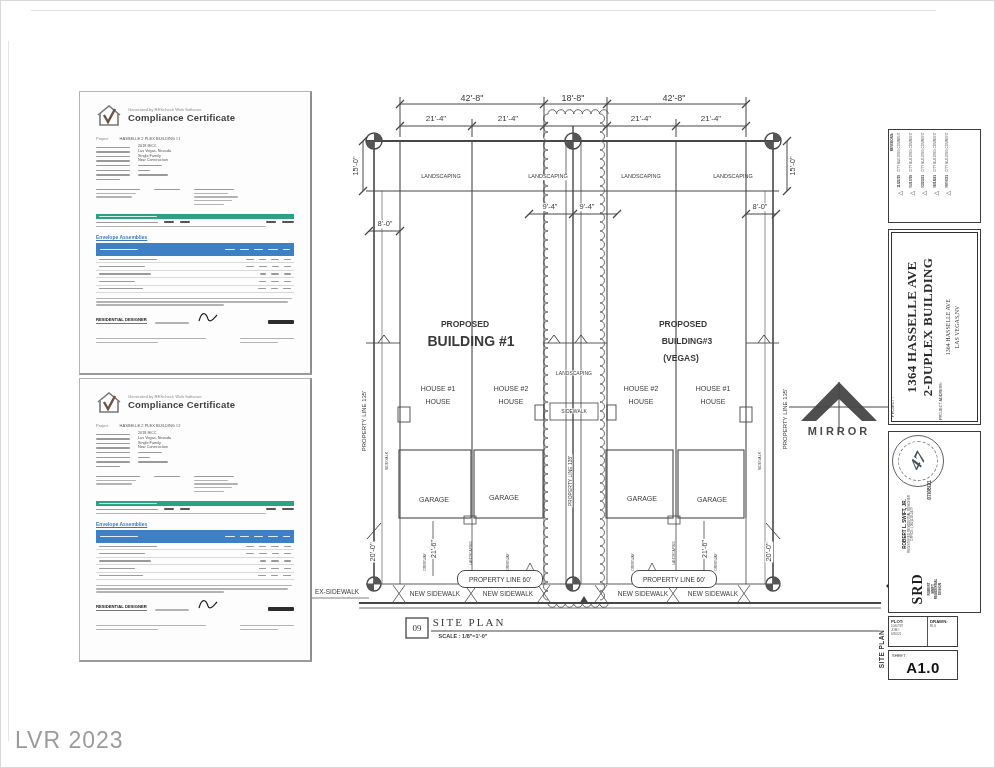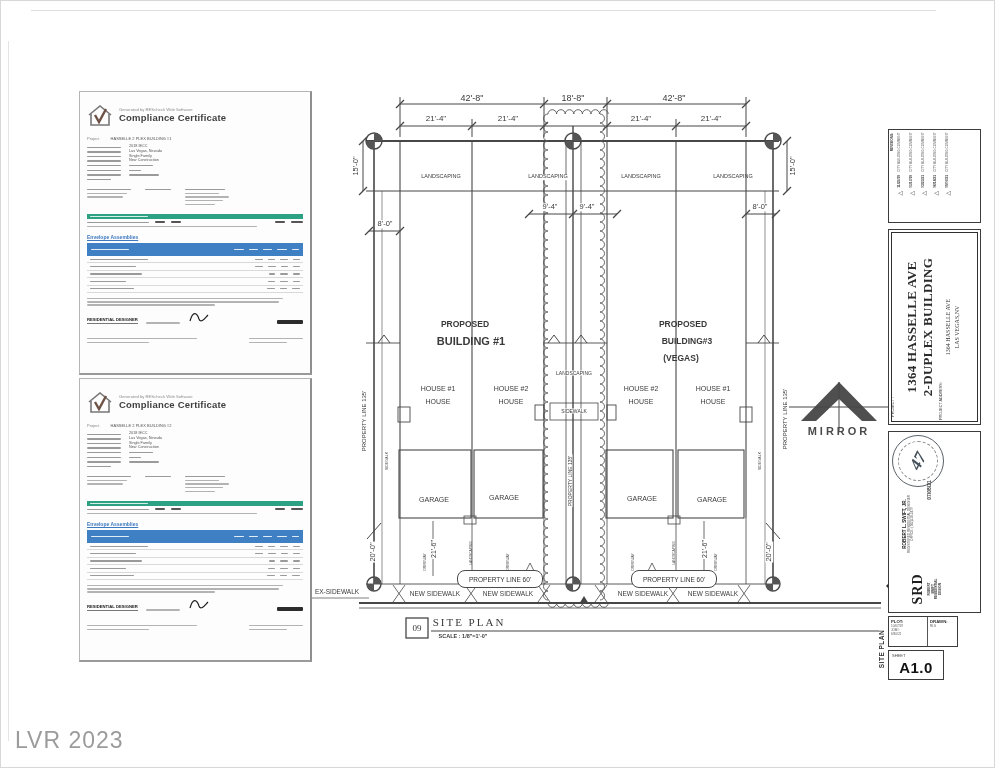--- a/index.html
+++ b/index.html
@@ -21,21 +21,21 @@
   svg.overlay{position:absolute;left:0;top:0;z-index:1;}
 
   
   .pl60{position:absolute;width:84px;height:16px;border:1px solid #4a4a4a;border-radius:8px;
         background:#fff;z-index:2;display:flex;align-items:center;justify-content:center;
         font-size:6.5px;color:#333;}
 
   
   .cert{position:absolute;left:78px;width:233px;height:284px;background:#fdfdfd;
         border:1px solid #b5b5b5;border-right:2px solid #8f8f8f;border-bottom:2px solid #9a9a9a;
-        box-sizing:border-box;padding:13px 7px;z-index:2;font-family:"Liberation Sans",sans-serif;}
+        box-sizing:border-box;padding:13px 16px;z-index:2;font-family:"Liberation Sans",sans-serif;}
   .cert-head{display:flex;gap:6px;align-items:flex-start;height:24px;}
   .cert-gen{font-size:4.2px;color:#8c8c8c;margin-top:2px;}
   .cert-title{font-size:9.5px;font-weight:bold;color:#3f3f3f;letter-spacing:.2px;}
   .cert-projrow{margin-top:7px;font-size:4px;}
   .cert-plabel{color:#888;margin-right:10px;}
   .cert-pname{color:#555;}
   .frow{display:flex;align-items:center;height:4.6px;}
   .b{background:#9a9a9a;height:1.4px;border-radius:1px;flex:0 0 auto;}
   .bl{background:#b3b3b3;}
   .bd{background:#555;height:2px;}
@@ -597,21 +597,21 @@
   <div class="pl" style="left:732px;top:176px;font-size:5.5px">LANDSCAPING</div>
   <div class="pl bgw" style="left:549px;top:206px;font-size:7.5px">9'-4"</div>
   <div class="pl bgw" style="left:586px;top:206px;font-size:7.5px">9'-4"</div>
   <div class="pl bgw" style="left:384px;top:223px;font-size:7.5px">8'-0"</div>
   <div class="pl bgw" style="left:759px;top:206px;font-size:7.5px">8'-0"</div>
   <div class="pv bgw" style="left:363px;top:420px;font-size:6px">PROPERTY LINE 135'</div>
   <div class="pv bgw" style="left:784px;top:418px;font-size:6px">PROPERTY LINE 135'</div>
   <div class="pv bgw" style="left:387px;top:460px;font-size:3.5px">SIDEWALK</div>
   <div class="pv bgw" style="left:760px;top:460px;font-size:3.5px">SIDEWALK</div>
   <div class="pl bold" style="left:464px;top:323px;font-size:8.5px">PROPOSED</div>
-  <div class="pl bold" style="left:470px;top:340px;font-size:11px">BUILDING #1</div>
+  <div class="pl bold" style="left:470px;top:340px;font-size:14px">BUILDING #1</div>
   <div class="pl bold" style="left:682px;top:323px;font-size:8.5px">PROPOSED</div>
   <div class="pl bold" style="left:686px;top:340px;font-size:8.5px">BUILDING#3</div>
   <div class="pl bold" style="left:680px;top:357px;font-size:8.5px">(VEGAS)</div>
   <div class="pl bgw" style="left:573px;top:372px;font-size:5px">LANDSCAPING</div>
   <div class="pl bgw" style="left:573px;top:410px;font-size:5px"><span>SIDEWALK</span></div>
   <div class="pv bgw" style="left:569px;top:480px;font-size:5px">PROPERTY LINE 135'</div>
   <div class="pl" style="left:437px;top:387px;font-size:7px">HOUSE #1</div>
   <div class="pl" style="left:437px;top:400px;font-size:7px">HOUSE</div>
   <div class="pl" style="left:510px;top:387px;font-size:7px">HOUSE #2</div>
   <div class="pl" style="left:510px;top:400px;font-size:7px">HOUSE</div>
@@ -721,18 +721,18 @@
       <div class="plot-label">PLOT:</div>
       <div class="plot-line">10/07/19</div>
       <div class="plot-line">JOB#:</div>
       <div class="plot-line">6/30/21</div>
     </div>
     <div class="plot-right">
       <div class="plot-label">DRAWN:</div>
       <div class="plot-line">RLS</div>
     </div>
   </div>
-  <div class="tbbox" style="left:887px;top:649px;width:56px;height:30px">
+  <div class="tbbox" style="left:887px;top:649px;width:70px;height:30px">
     <div class="sheet-label">SHEET</div>
     <div class="sheet-value">A1.0</div>
   </div>
   <div class="vt bold" style="left:881px;top:648px;font-size:6.5px;letter-spacing:.5px">SITE PLAN</div>
 </div>
 
 </body></html>

